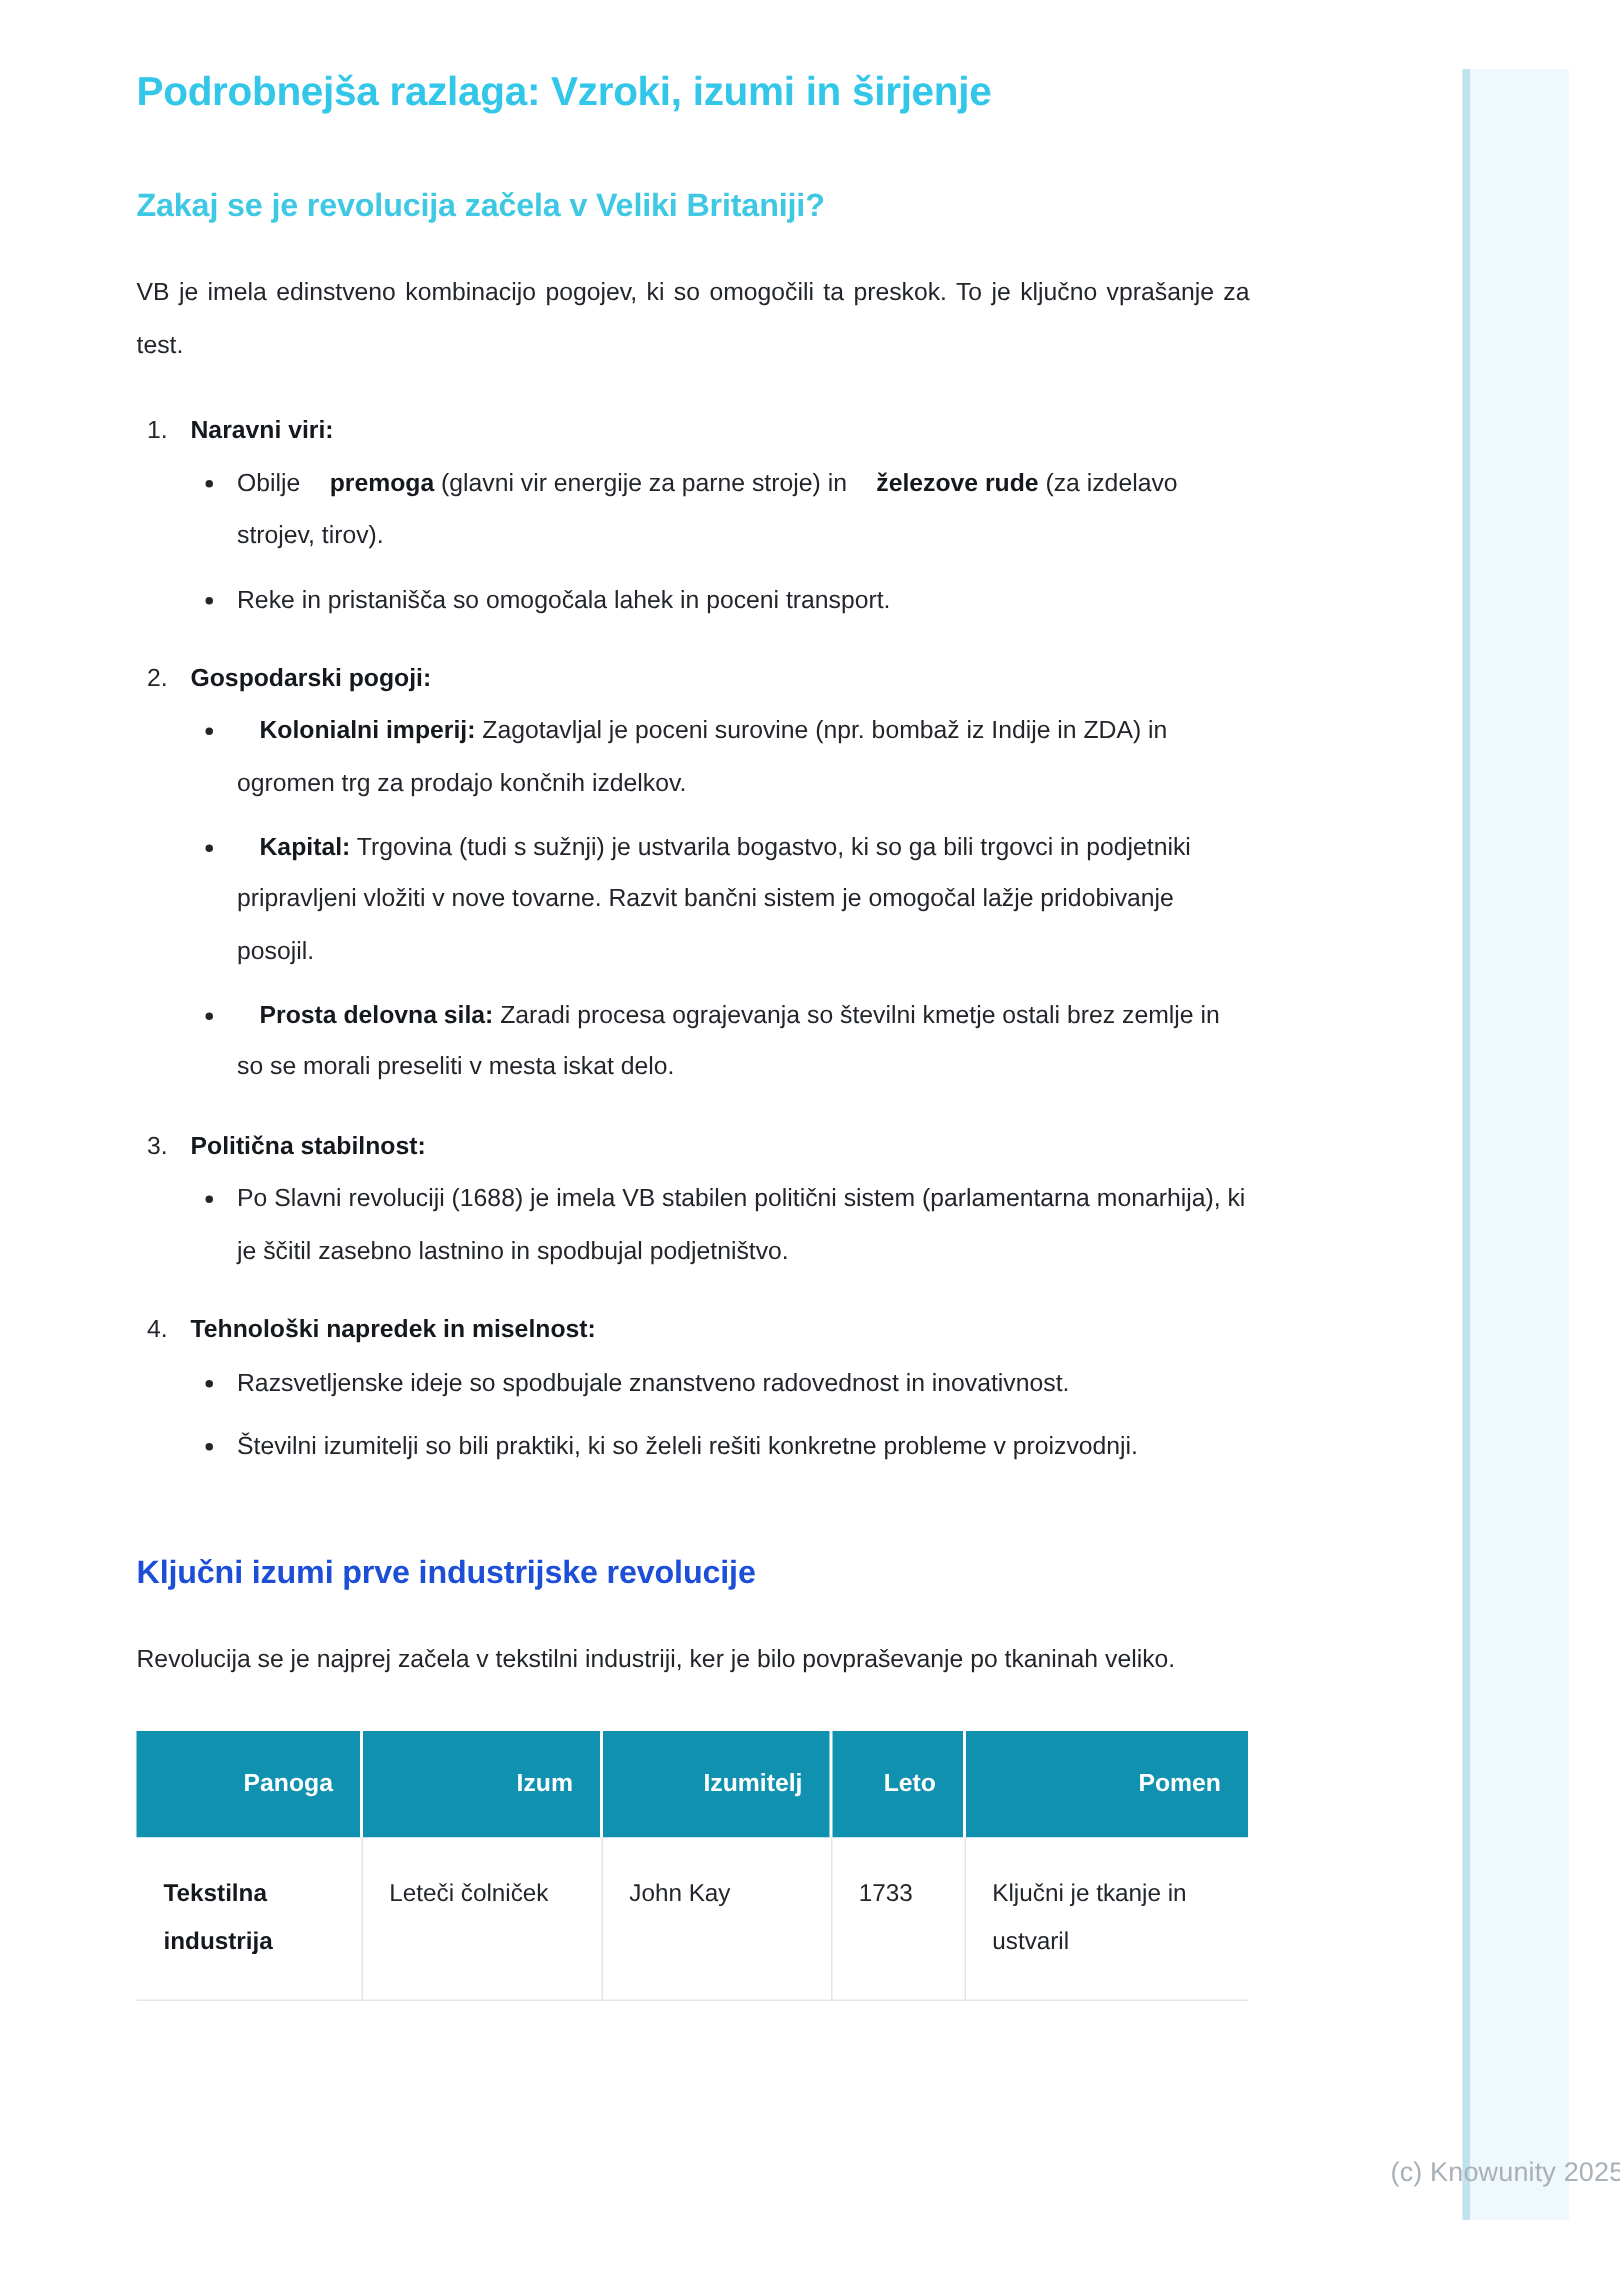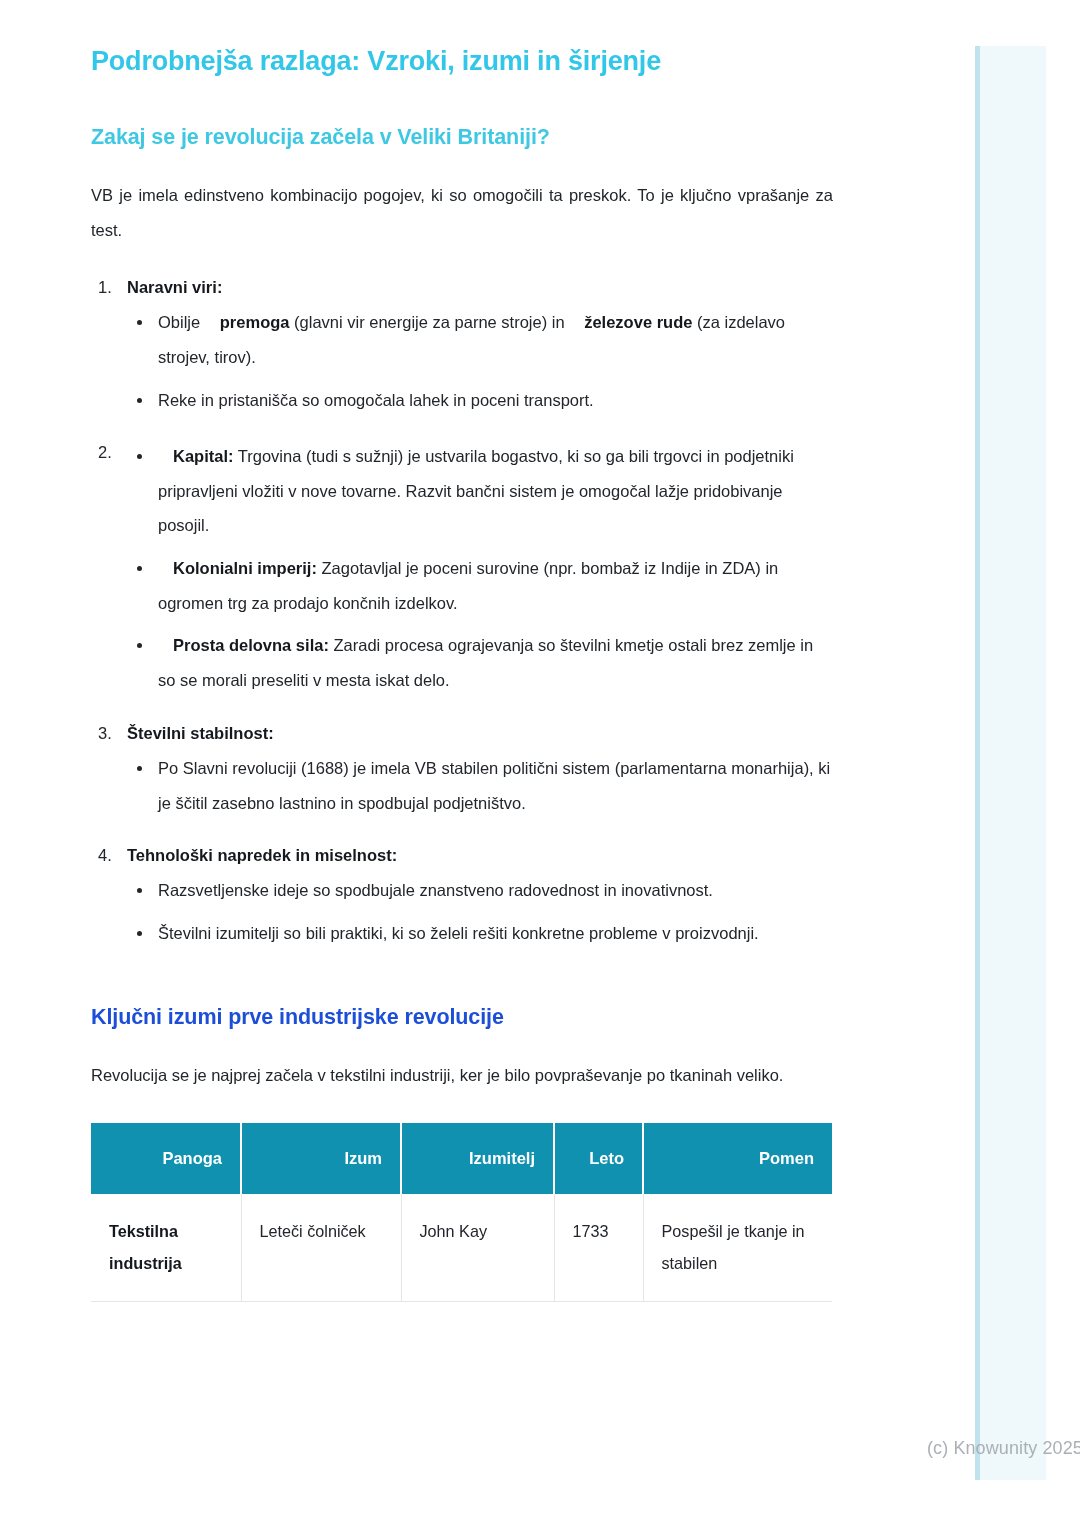--- a/index.html
+++ b/index.html
@@ -219,28 +219,29 @@
 
     <ol class="main-list" id="causes-list">
         <li class="main-item">
           <div class="item-head">Naravni viri:</div>
           <ul class="sub-list">
             <li class="sub-item"><span>Obilje </span><strong>premoga</strong><span> (glavni vir energije za parne stroje) in </span><strong>železove rude</strong><span> (za izdelavo strojev, tirov).</span></li>
             <li class="sub-item"><span>Reke in pristanišča so omogočala lahek in poceni transport.</span></li>
           </ul>
         </li>
         <li class="main-item">
-          <ul class="sub-list">
+          <div class="item-head">Gospodarski pogoji:</div>
+          <ul class="sub-list">
+            <li class="sub-item"><strong>Kolonialni imperij:</strong><span> Zagotavljal je poceni surovine (npr. bombaž iz Indije in ZDA) in ogromen trg za prodajo končnih izdelkov.</span></li>
             <li class="sub-item"><strong>Kapital:</strong><span> Trgovina (tudi s sužnji) je ustvarila bogastvo, ki so ga bili trgovci in podjetniki pripravljeni vložiti v nove tovarne. Razvit bančni sistem je omogočal lažje pridobivanje posojil.</span></li>
-            <li class="sub-item"><strong>Kolonialni imperij:</strong><span> Zagotavljal je poceni surovine (npr. bombaž iz Indije in ZDA) in ogromen trg za prodajo končnih izdelkov.</span></li>
             <li class="sub-item"><strong>Prosta delovna sila:</strong><span> Zaradi procesa ograjevanja so številni kmetje ostali brez zemlje in so se morali preseliti v mesta iskat delo.</span></li>
           </ul>
         </li>
         <li class="main-item">
-          <div class="item-head">Številni stabilnost:</div>
+          <div class="item-head">Politična stabilnost:</div>
           <ul class="sub-list">
             <li class="sub-item"><span>Po Slavni revoluciji (1688) je imela VB stabilen politični sistem (parlamentarna monarhija), ki je ščitil zasebno lastnino in spodbujal podjetništvo.</span></li>
           </ul>
         </li>
         <li class="main-item">
           <div class="item-head">Tehnološki napredek in miselnost:</div>
           <ul class="sub-list">
             <li class="sub-item"><span>Razsvetljenske ideje so spodbujale znanstveno radovednost in inovativnost.</span></li>
             <li class="sub-item"><span>Številni izumitelji so bili praktiki, ki so želeli rešiti konkretne probleme v proizvodnji.</span></li>
           </ul>
@@ -270,21 +271,21 @@
               <th>Leto</th>
               <th>Pomen</th>
             </tr>
         </thead>
         <tbody id="tbl-body">
             <tr>
               <td class="strong-cell">Tekstilna industrija</td>
               <td>Leteči čolniček</td>
               <td>John Kay</td>
               <td>1733</td>
-              <td>Pospešil je tkanje in stabilen</td>
+              <td>Ključni je tkanje in ustvaril</td>
             </tr>
           </tbody>
       </table>
     </div>
 
   </div>
 </div>
 
 <div class="watermark">(c) Knowunity 2025</div>
 

